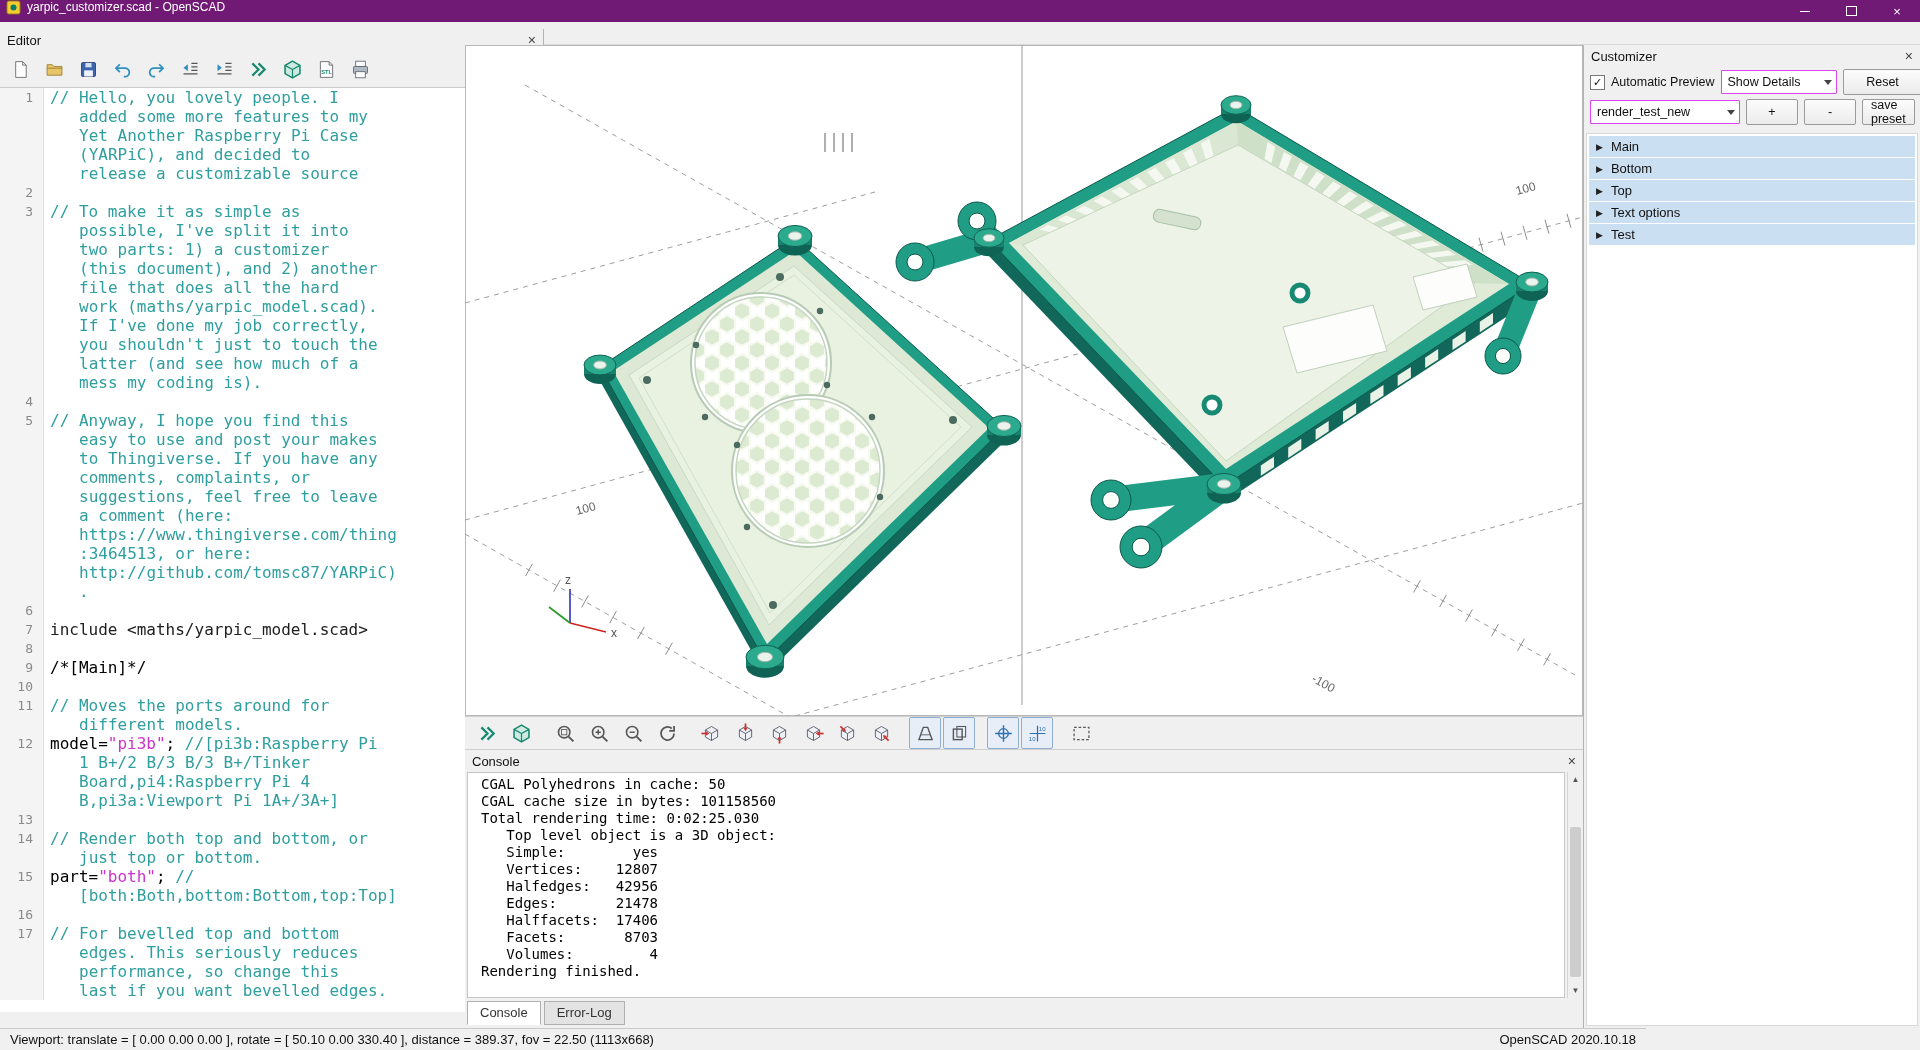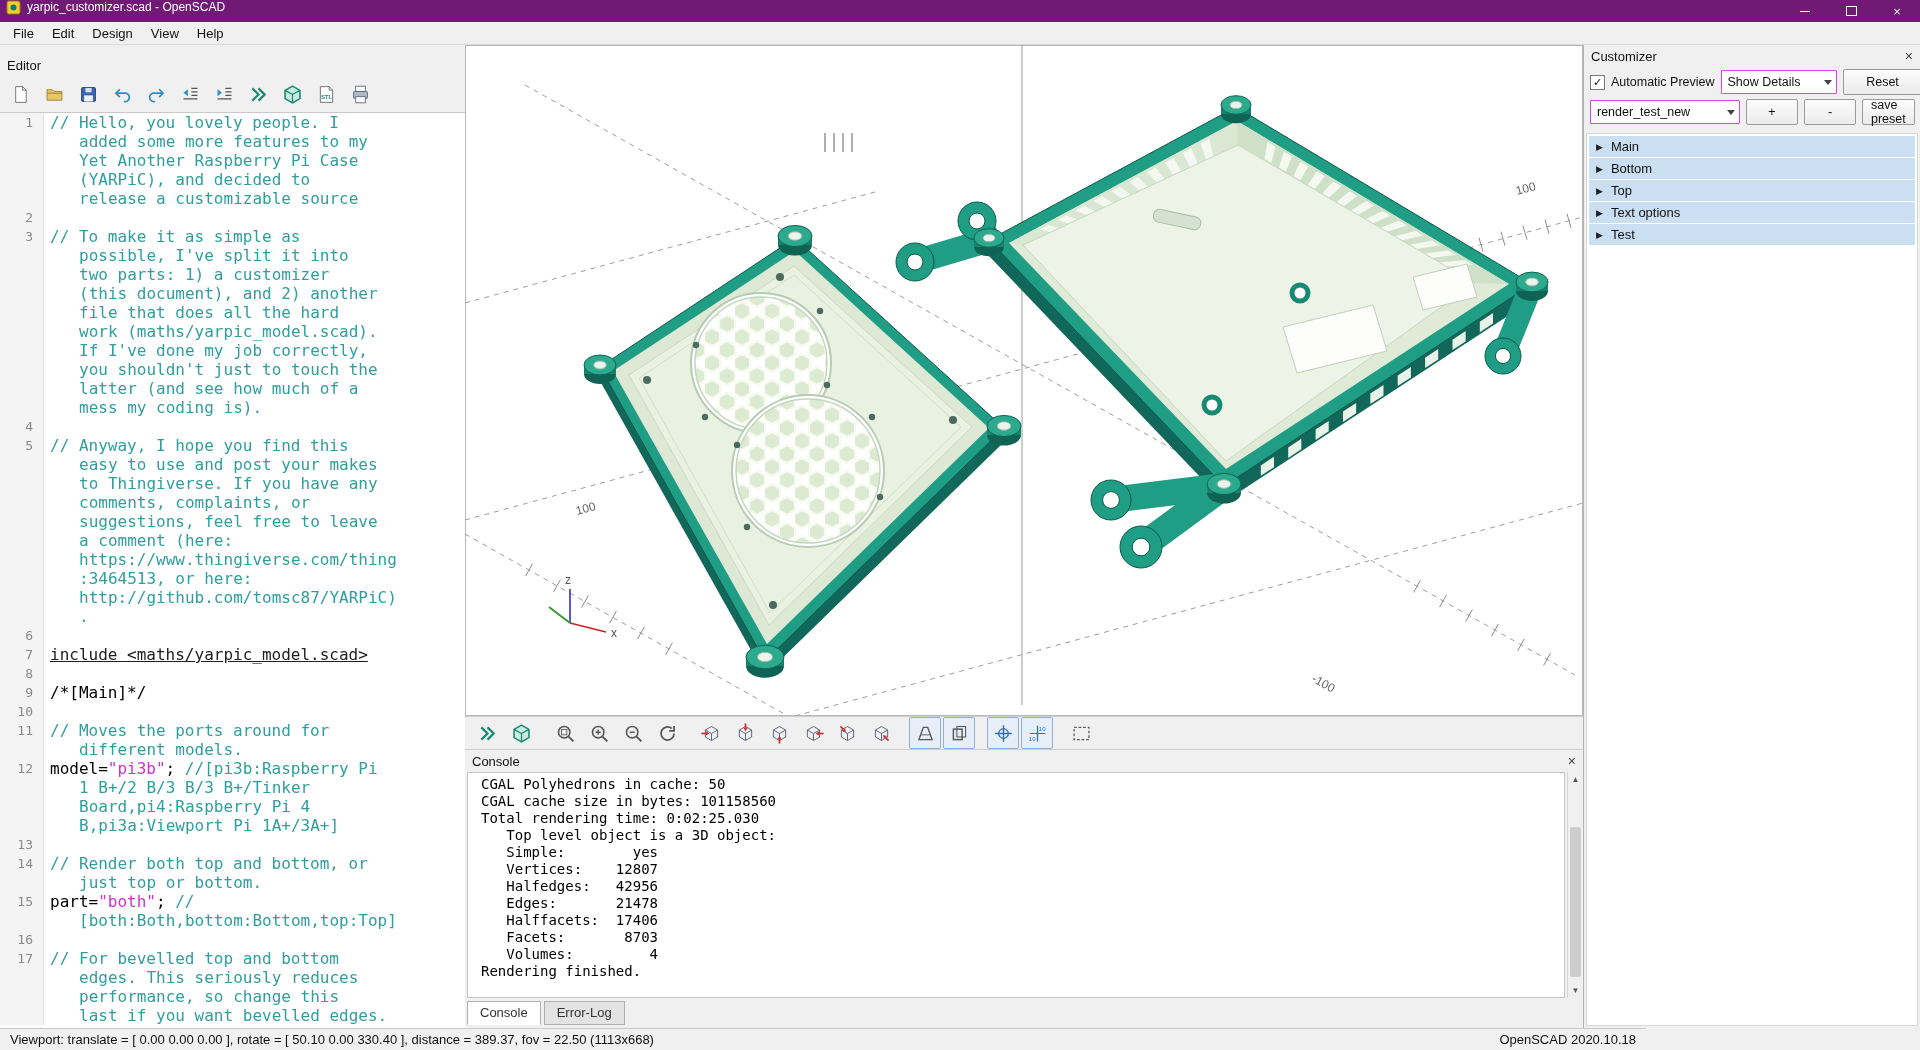--- a/index.html
+++ b/index.html
@@ -16,34 +16,34 @@
   .win-close{font-size:13px;}
   
   .menubar{position:absolute;left:0;top:22px;width:1920px;height:23px;background:#f0f0f0;
            border-bottom:1px solid #d9d9d9;display:flex;align-items:center;padding-left:4px;box-sizing:border-box;}
   .menu-item{padding:3px 9px;font-size:13px;}
   
   .dock-header{height:22px;display:flex;align-items:center;justify-content:space-between;
                padding:0 7px;font-size:13px;background:#f0f0f0;}
   .dock-close{color:#444;font-size:14px;cursor:default;}
   
-  .editor-dock{position:absolute;left:0;top:54px;width:544px;height:983px;background:#f0f0f0;
+  .editor-dock{position:absolute;left:0;top:29px;width:544px;height:983px;background:#f0f0f0;
                border-right:1px solid #b3b3b3;box-sizing:border-box;}
   .ed-toolbar{height:36px;display:flex;align-items:center;padding:0 4px;gap:2px;}
   .tool-btn{width:30px;height:30px;display:flex;align-items:center;justify-content:center;border:1px solid transparent;border-radius:2px;}
   .tool-btn.pressed{border:1px solid #8fb0d4;background:#e7eef8;}
   .code-wrap{position:absolute;left:0;top:58px;right:16px;bottom:0;background:#fff;overflow:hidden;
              border-top:1px solid #c9c9c9;}
   .crow{display:flex;height:19px;line-height:19px;font-family:"DejaVu Sans Mono",monospace;font-size:16px;}
   .gut{flex:none;width:44px;background:#f4f4f4;color:#8a8a8a;text-align:right;padding-right:10px;
        font-size:13px;border-right:1px solid #e0e0e0;box-sizing:border-box;}
   .ctext{padding-left:6px;white-space:pre;}
   .ctext.cont{padding-left:35px;}
   .tk-c{color:#2f9e9e;} .tk-s{color:#cc33cc;} .tk-p{color:#000;text-align:center;}
-  .tk-i{color:#202020;text-decoration:underline;}
+  .tk-i{color:#202020;}
   .wrapmark{margin-left:auto;color:#8a8ab0;font-size:12px;padding-right:3px;}
   
   .vscroll{position:absolute;right:0;width:16px;background:#f0f0f0;border-left:1px solid #d5d5d5;box-sizing:border-box;}
   .vscroll .sb-btn{height:15px;display:flex;align-items:center;justify-content:center;font-size:8px;color:#555;}
   .vscroll .sb-track{position:absolute;top:15px;bottom:15px;left:0;right:0;}
   .vscroll .sb-thumb{position:absolute;left:2px;right:2px;background:#cdcdcd;border-radius:2px;}
   .ed-scroll{top:58px;bottom:0;}
   
   .viewport{position:absolute;left:465px;top:45px;width:1118px;height:671px;background:#ffffff;
             box-shadow:inset 0 0 0 1px #b8b8b8;}

